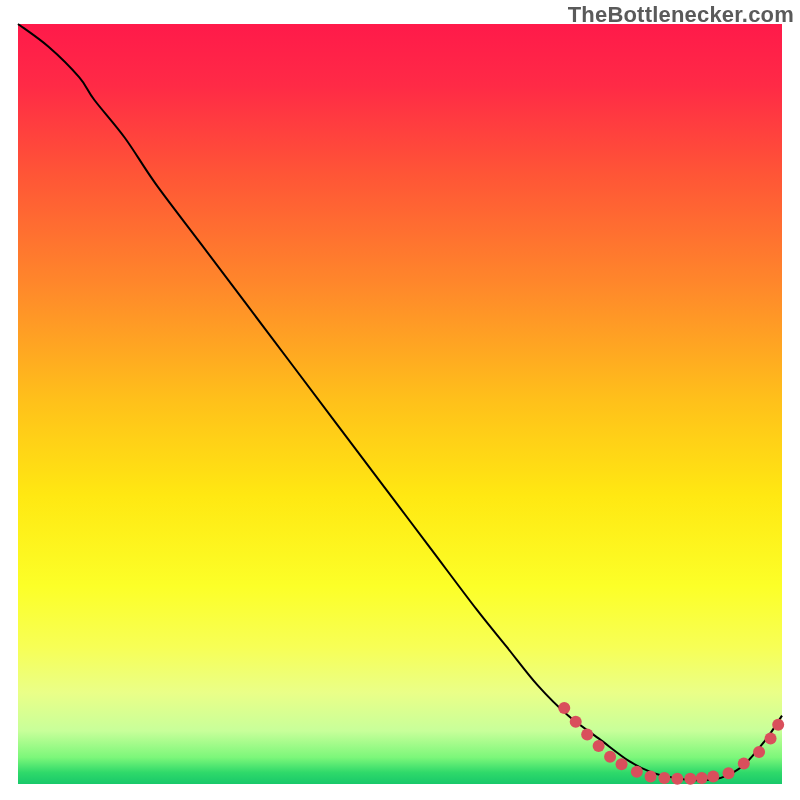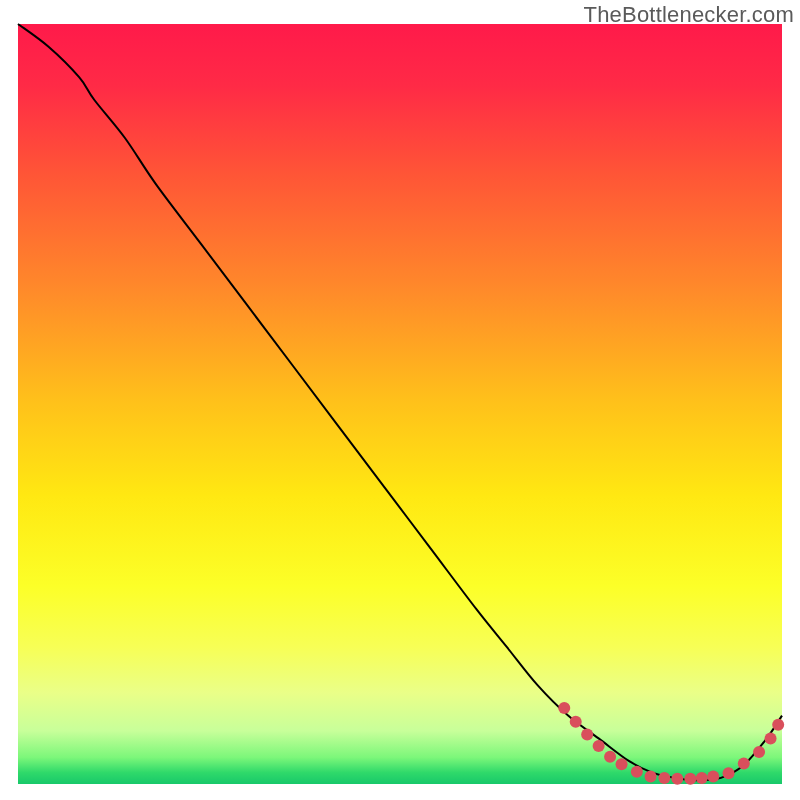--- a/index.html
+++ b/index.html
@@ -14,21 +14,21 @@
   .wrap {
     position: relative;
     width: 800px;
     height: 800px;
   }
   .watermark {
     position: absolute;
     top: 2px;
     right: 6px;
     font-size: 22px;
-    font-weight: 400;
+    font-weight: 700;
     color: #5a5a5a;
     letter-spacing: 0.2px;
     user-select: none;
   }
   svg {
     display: block;
   }
 </style>
 </head>
 <body>

